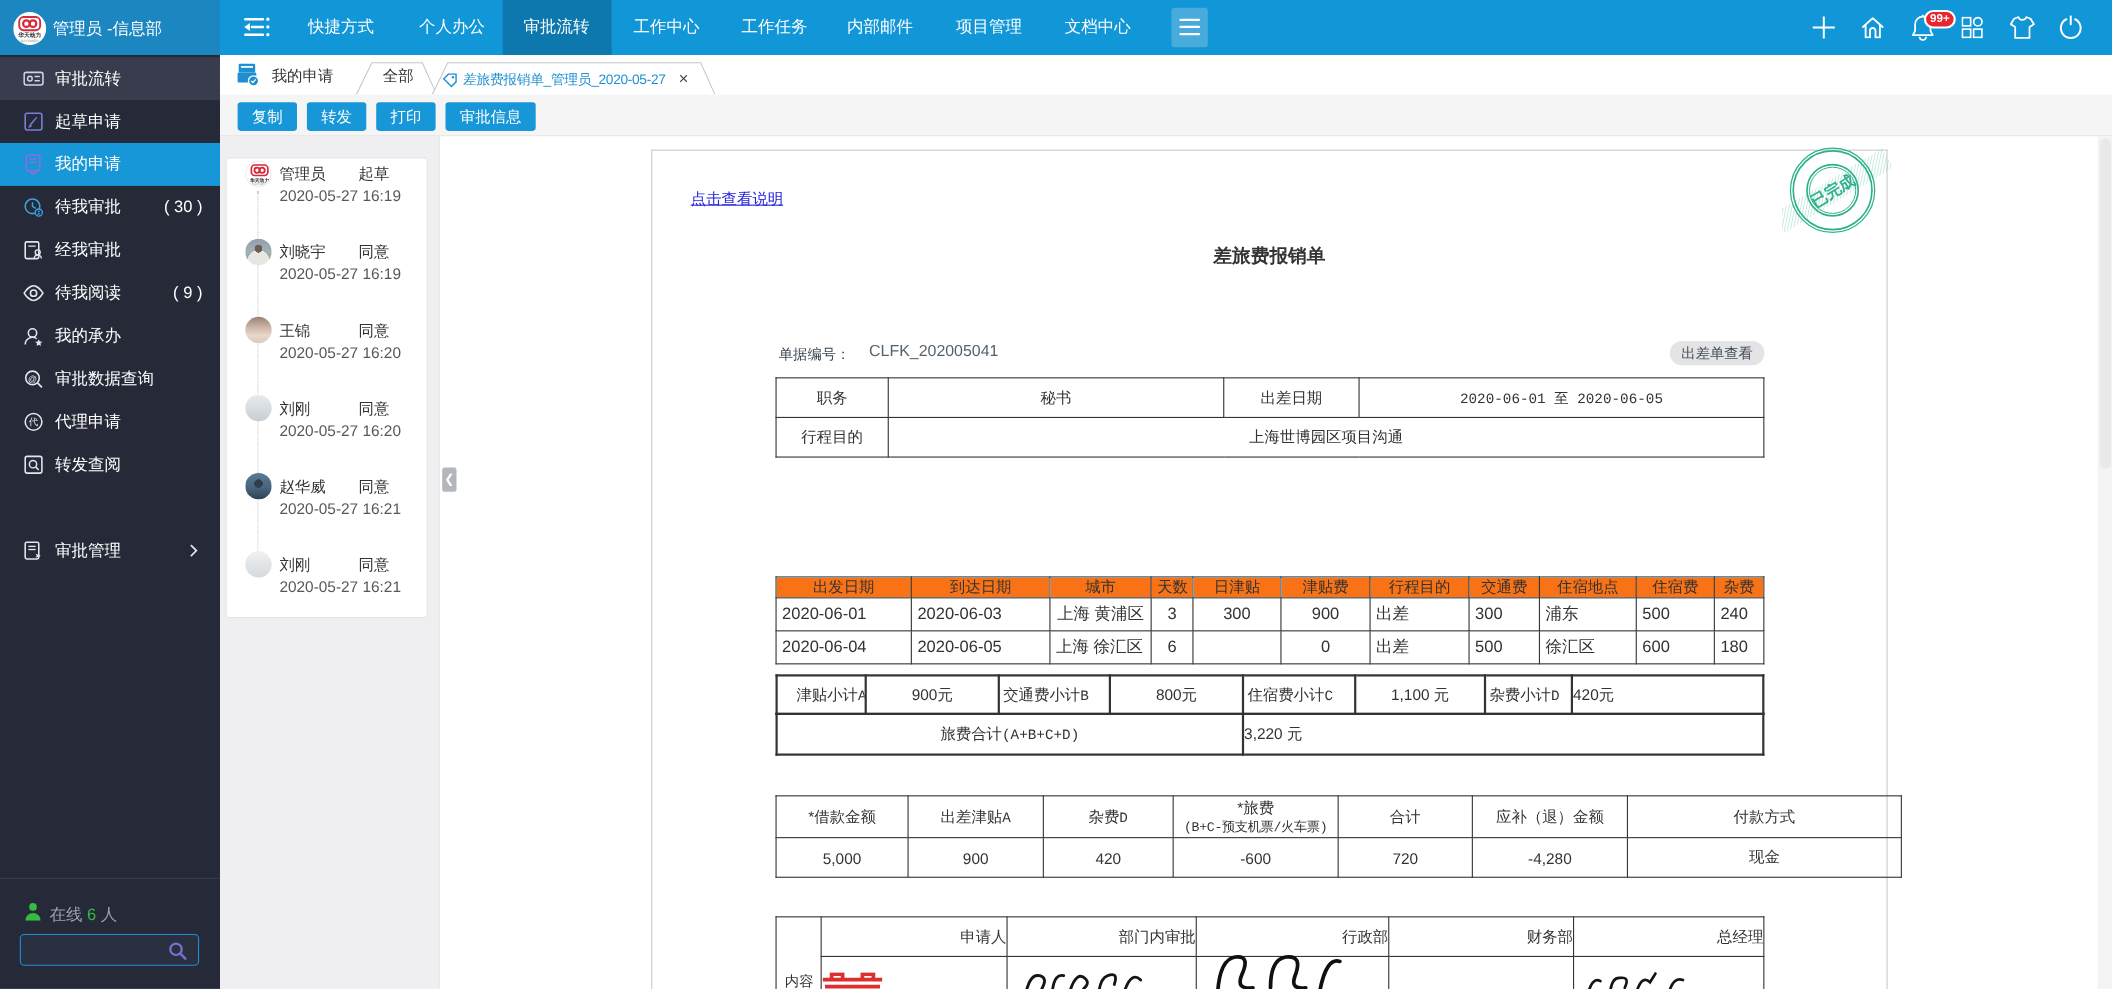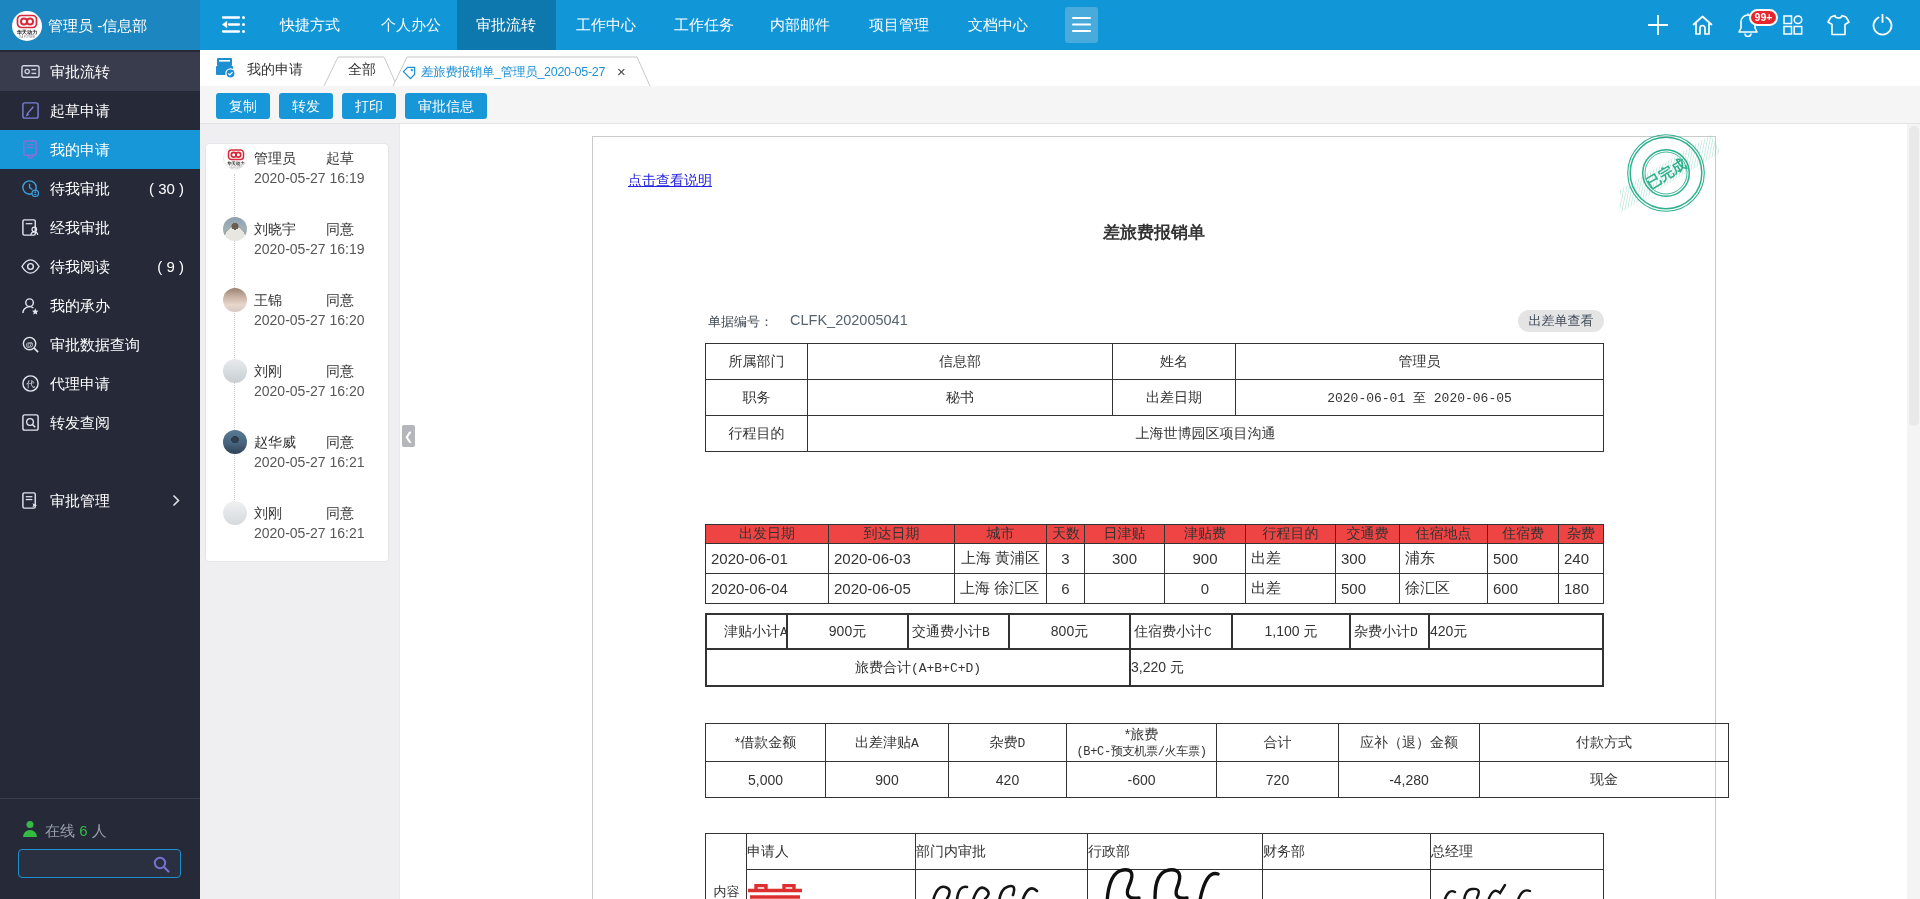--- a/index.html
+++ b/index.html
@@ -50,25 +50,25 @@
 #docnoval { position:absolute; left:790px; top:312px; font-size:14.5px; color:#56626e; }
 #ccbtn { position:absolute; left:1518px; top:310px; width:86px; height:22px; background:#e4e4e5; border-radius:11px; font-size:13px; color:#414d59; text-align:center; line-height:22px;font-family:Liberation Serif, serif; }
 
 table { border-collapse:collapse; table-layout:fixed; }
 td { border:1px solid #333; font-size:14px; color:#333; overflow:hidden; white-space:nowrap; }
 .mono { font-family:"Liberation Mono",monospace; font-size:13px; }
 #t1 { position:absolute; left:705px; top:343px; width:899px; }
 #t1 td { height:36px; text-align:center; }
 #t2 { position:absolute; left:705px; top:524px; width:899px; }
 #t2 td { height:30px; padding:0 5px; font-size:15px; }
-#t2 tr.hd td { height:15px; background:#ef4444; text-align:center; font-size:14px; }
+#t2 tr.hd td { height:15px; background:#f97316; text-align:center; font-size:14px; }
 #t3 { position:absolute; left:705px; top:723px; width:1024px; }
 #t3 td { text-align:center; }
 #t4 { position:absolute; left:705px; top:833px; width:899px; }
-#t4 td { height:36px; text-align:left; }
+#t4 td { height:36px; text-align:right; }
 </style>
 </head>
 <body>
 
 <div id="topbar">
   <div id="tbleft">
     <svg class="abs" style="left:12px;top:11px" width="30" height="30" viewBox="0 0 30 30">
       <circle cx="15" cy="15" r="15" fill="#fff"></circle>
       <rect x="5.5" y="4.5" width="19" height="12" rx="4" fill="none" stroke="#d6293a" stroke-width="1.7"></rect>
       <circle cx="12" cy="10.5" r="3" fill="none" stroke="#d6293a" stroke-width="2"></circle>
@@ -356,26 +356,20 @@
 </svg>
 
 <table id="t1">
   <colgroup>
       <col style="width:102px">
       <col style="width:305px">
       <col style="width:123px">
       <col>
     </colgroup>
   <tbody>
-      <tr>
-        <td>所属部门</td>
-        <td>信息部</td>
-        <td>姓名</td>
-        <td>管理员</td>
-      </tr>
   <tr>
         <td>职务</td>
         <td>秘书</td>
         <td>出差日期</td>
         <td class="mono">2020-06-01 至 2020-06-05</td>
       </tr>
   <tr>
         <td>行程目的</td>
         <td colspan="3">上海世博园区项目沟通</td>
       </tr>

